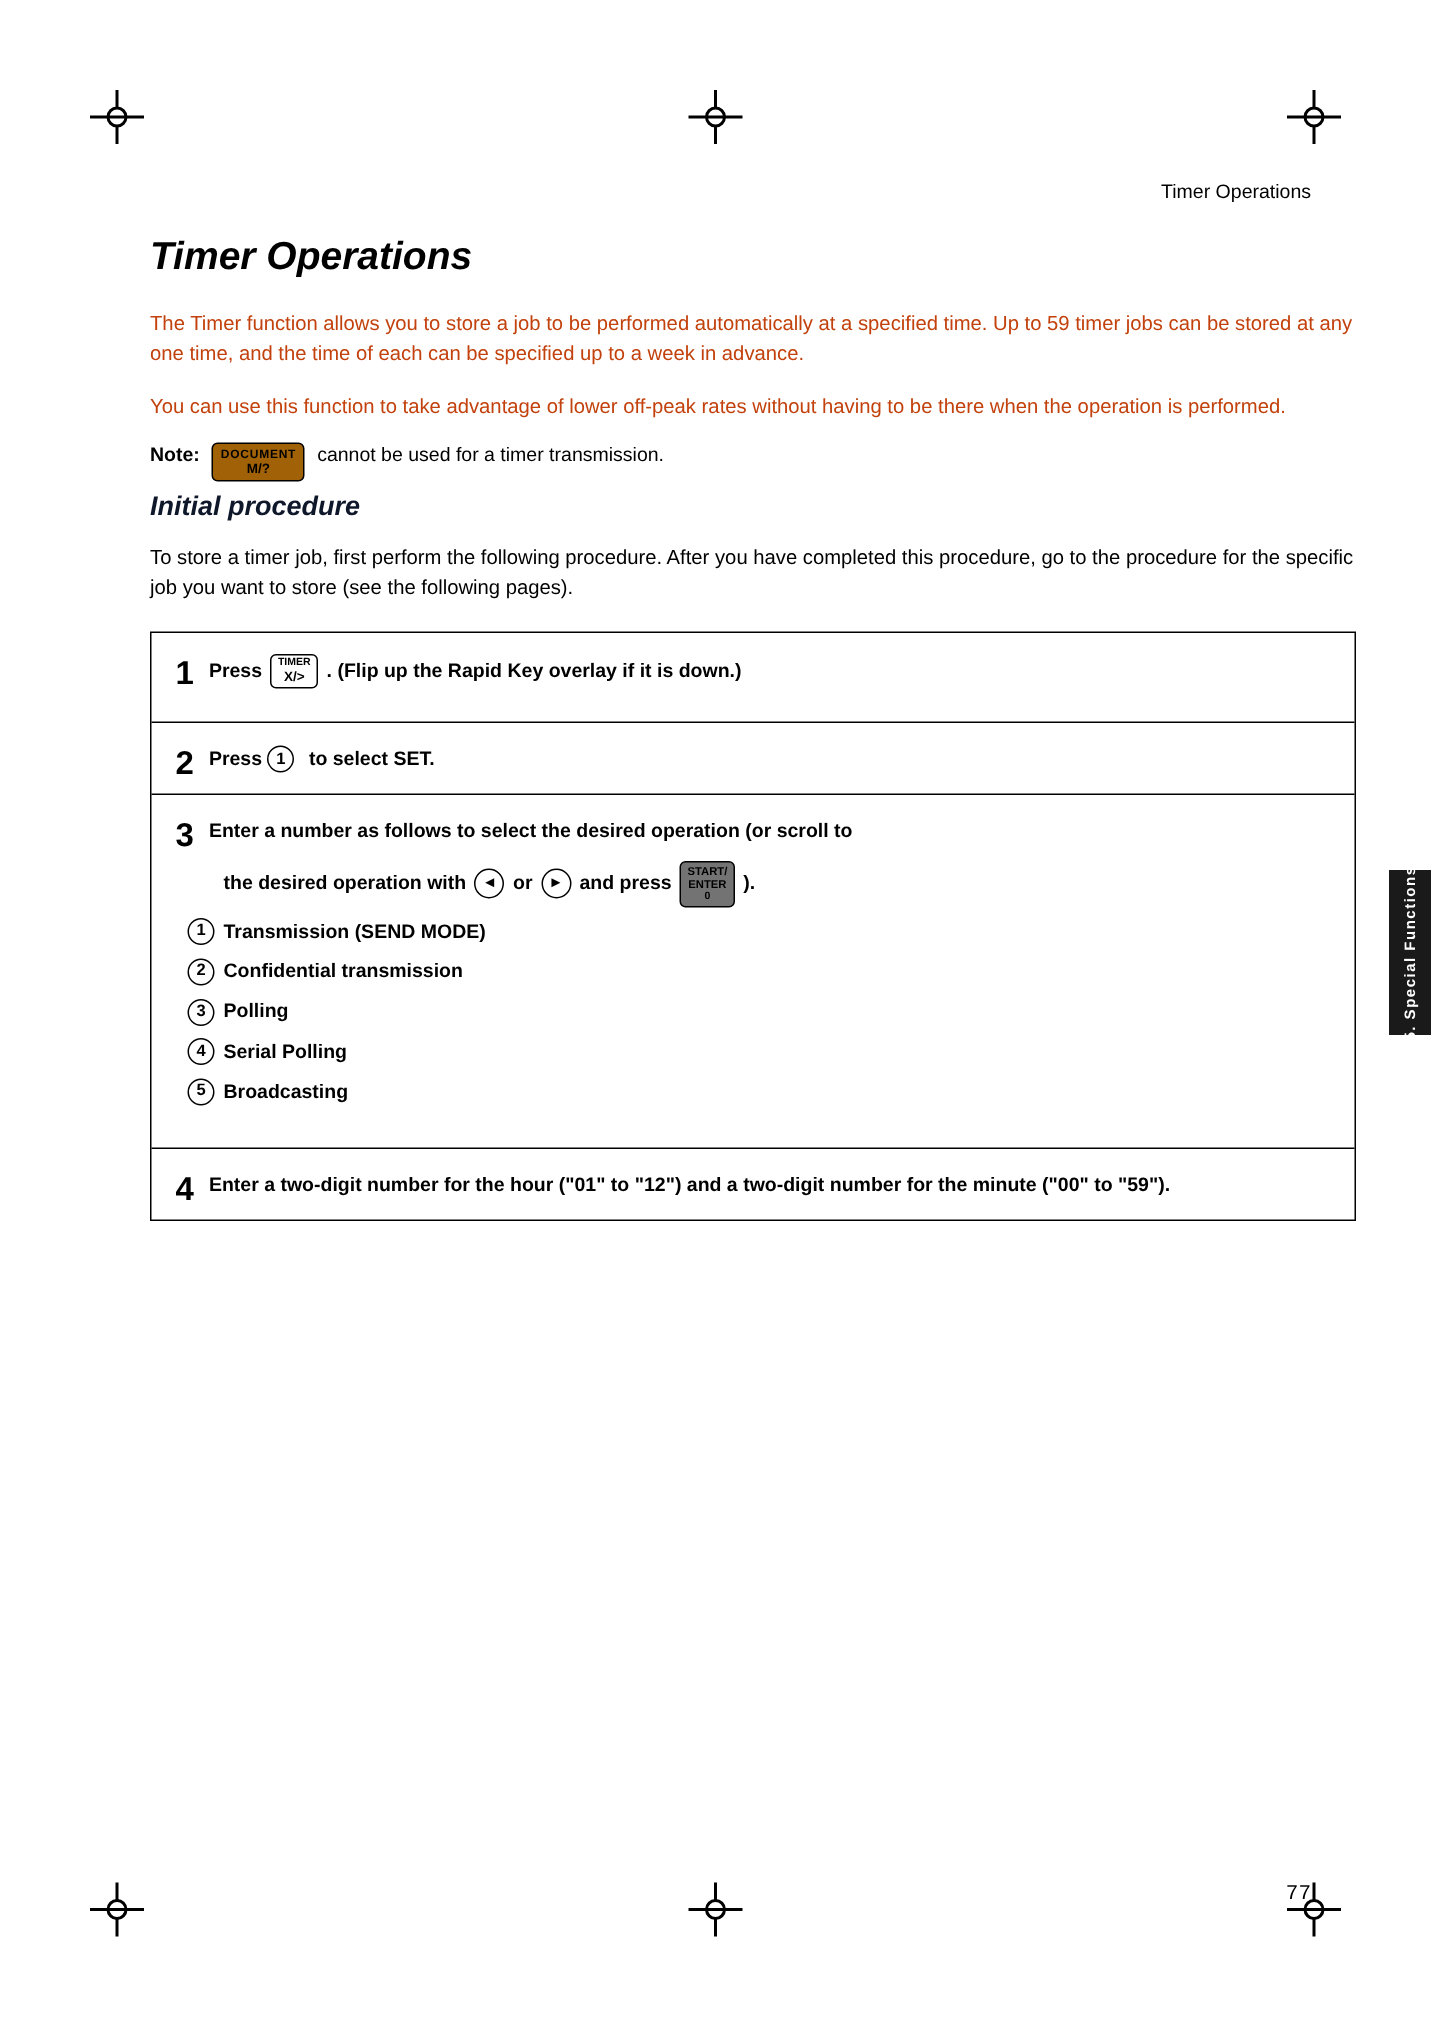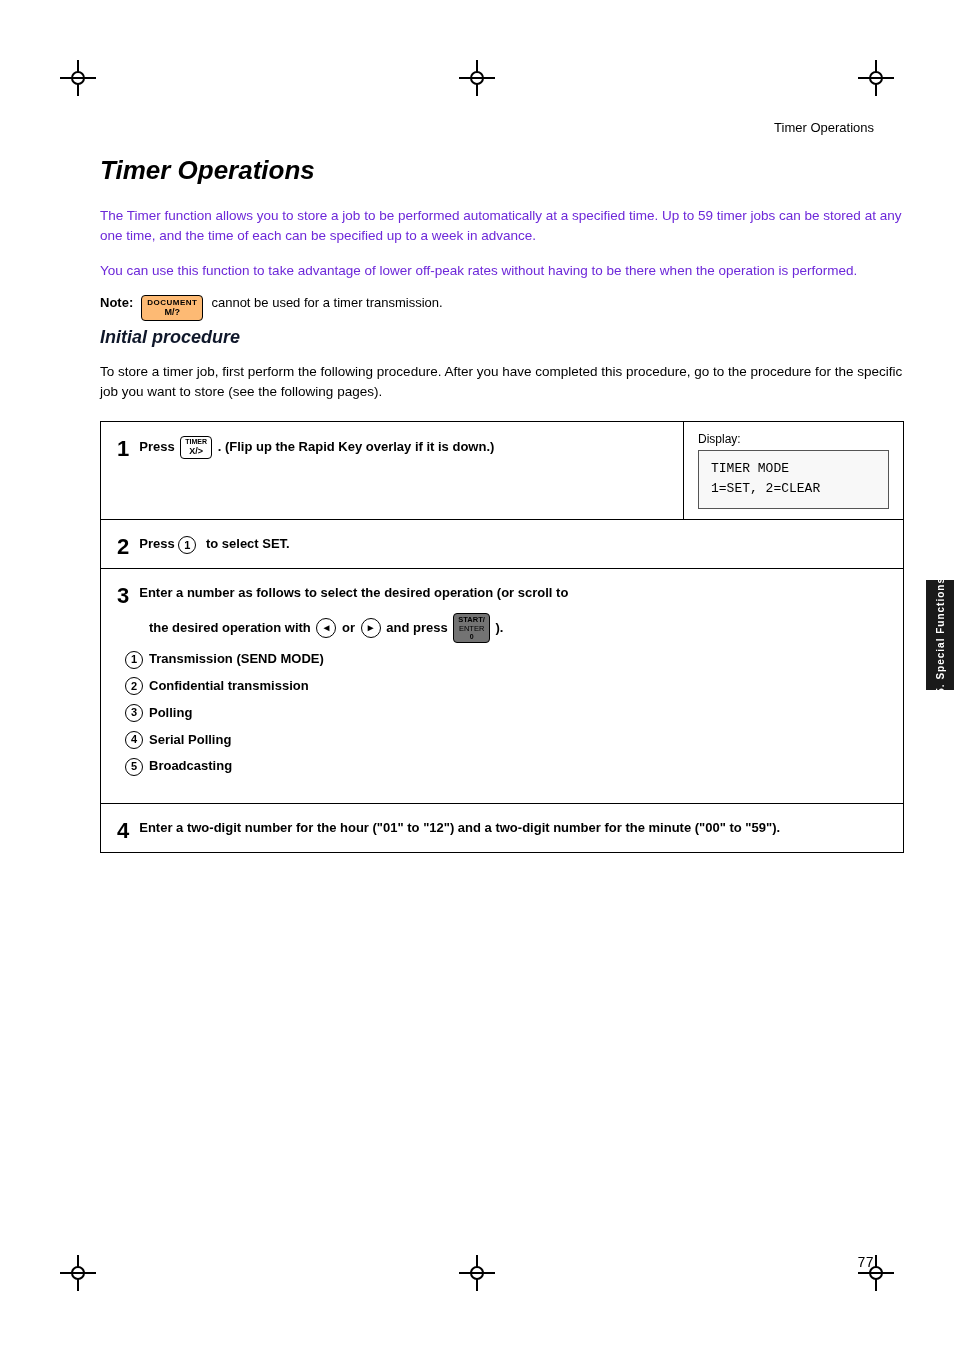--- a/index.html
+++ b/index.html
@@ -105,21 +105,21 @@
       font-weight: bold;
       font-style: italic;
       margin-bottom: 20px;
       color: #000;
     }
 
     .intro-text {
       font-size: 13.5px;
       line-height: 1.5;
       margin-bottom: 14px;
-      color: #6d28d9;
+      color: #c2410c;
     }
 
     .note-row {
       display: flex;
       align-items: flex-start;
       margin-bottom: 6px;
       font-size: 13px;
     }
     .note-label {
       font-weight: bold;
@@ -130,21 +130,21 @@
       display: inline-flex;
       flex-direction: column;
       align-items: center;
       border: 1.5px solid #000;
       border-radius: 4px;
       padding: 2px 5px;
       font-size: 9px;
       margin-right: 8px;
       min-width: 30px;
       line-height: 1.2;
-      background: #fdba74;
+      background: #a16207;
     }
     .key-box .key-top {
       font-size: 8px;
       font-weight: bold;
       letter-spacing: 0.5px;
     }
     .key-box .key-bottom {
       font-size: 9px;
       font-weight: bold;
     }
@@ -378,27 +378,20 @@
     <div class="step-row">
       <div class="step-left">
         <div class="step-content">
           <span class="step-num">1</span>
           <span>Press </span>
           <span class="key-inline">
             <span style="font-size:7px; font-weight:bold;">TIMER</span>
             <span style="font-size:9px; font-weight:bold;">X/&gt;</span>
           </span>
           <span>. (Flip up the Rapid Key overlay if it is down.)</span>
-        </div>
-      </div>
-      <div class="step-right">
-        <div class="display-label">Display:</div>
-        <div class="display-box">
-          <div>TIMER MODE</div>
-          <div>1=SET, 2=CLEAR</div>
         </div>
       </div>
     </div>
 
     <div class="step-row-single">
       <span class="step-num">2</span>
       <span class="step-content">
         <span>Press </span>
         <span class="circle-num">1</span>
         <span>to select SET.</span>
@@ -411,21 +404,21 @@
         <span>Enter a number as follows to select the desired operation (or scroll to</span>
         <br style="clear:both">
         <div class="step3-inner" style="margin-top: 6px;">
           <span>the desired operation with</span>
           <span class="arrow-key">◄</span>
           <span> or </span>
           <span class="arrow-key">►</span>
           <span>and press</span>
           <span class="start-key">
             <span style="font-size:7.5px; font-weight:bold;">START/</span>
-            <span style="font-size:7.5px; font-weight:normal;">ENTER</span>
+            <span style="font-size:7.5px; font-weight:bold;">ENTER</span>
             <span style="font-size:7px;">0</span>
           </span>
           <span>).</span>
         </div>
 
         
         <div class="option-list">
           <div class="option-item">
             <span class="circle-num">1</span>
             <span>Transmission (SEND MODE)</span>

